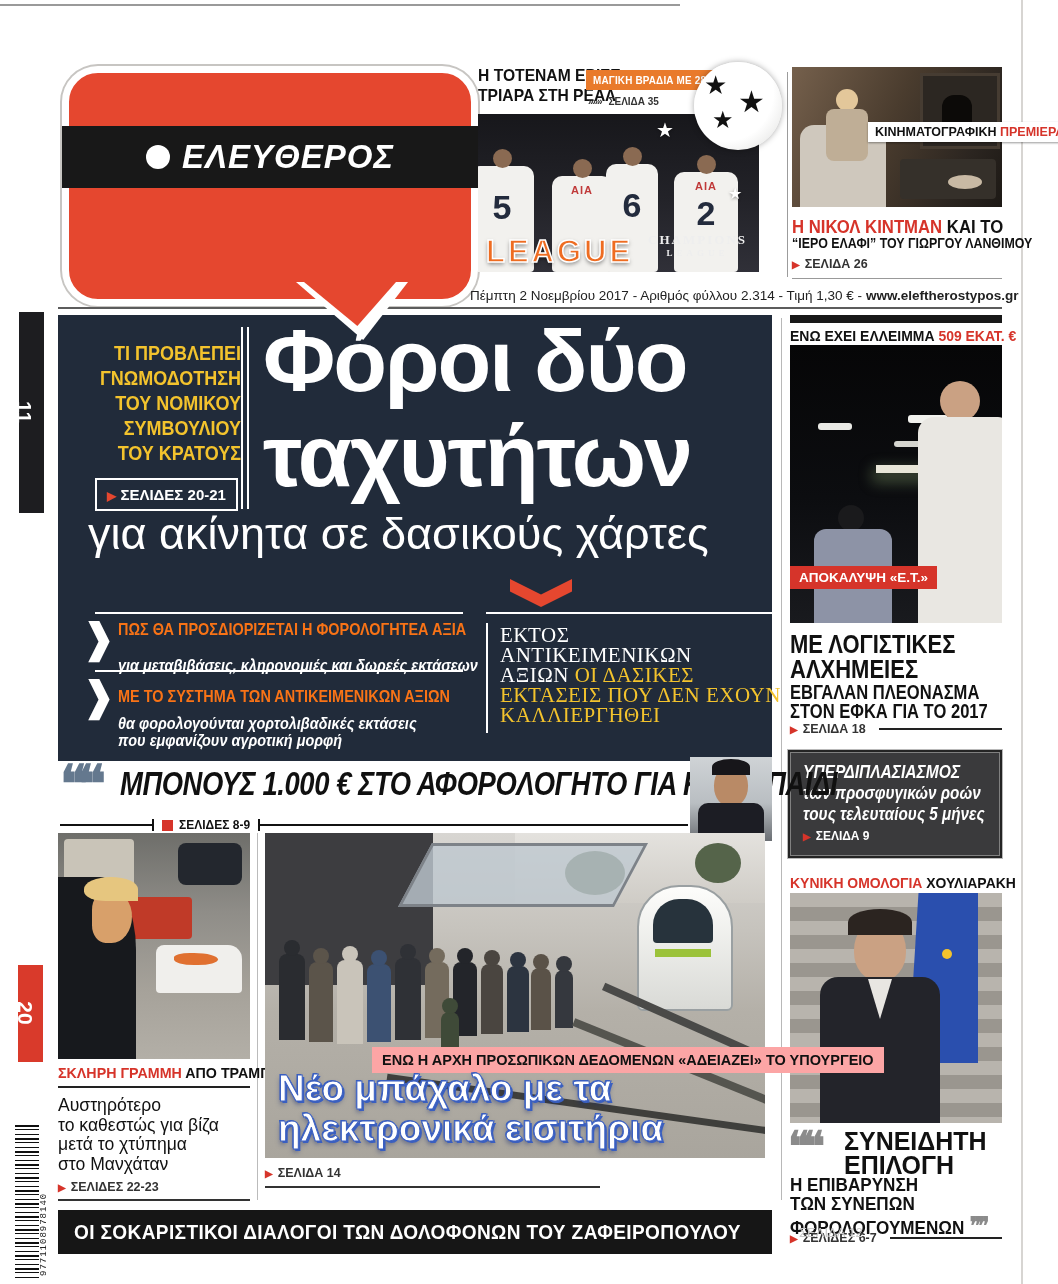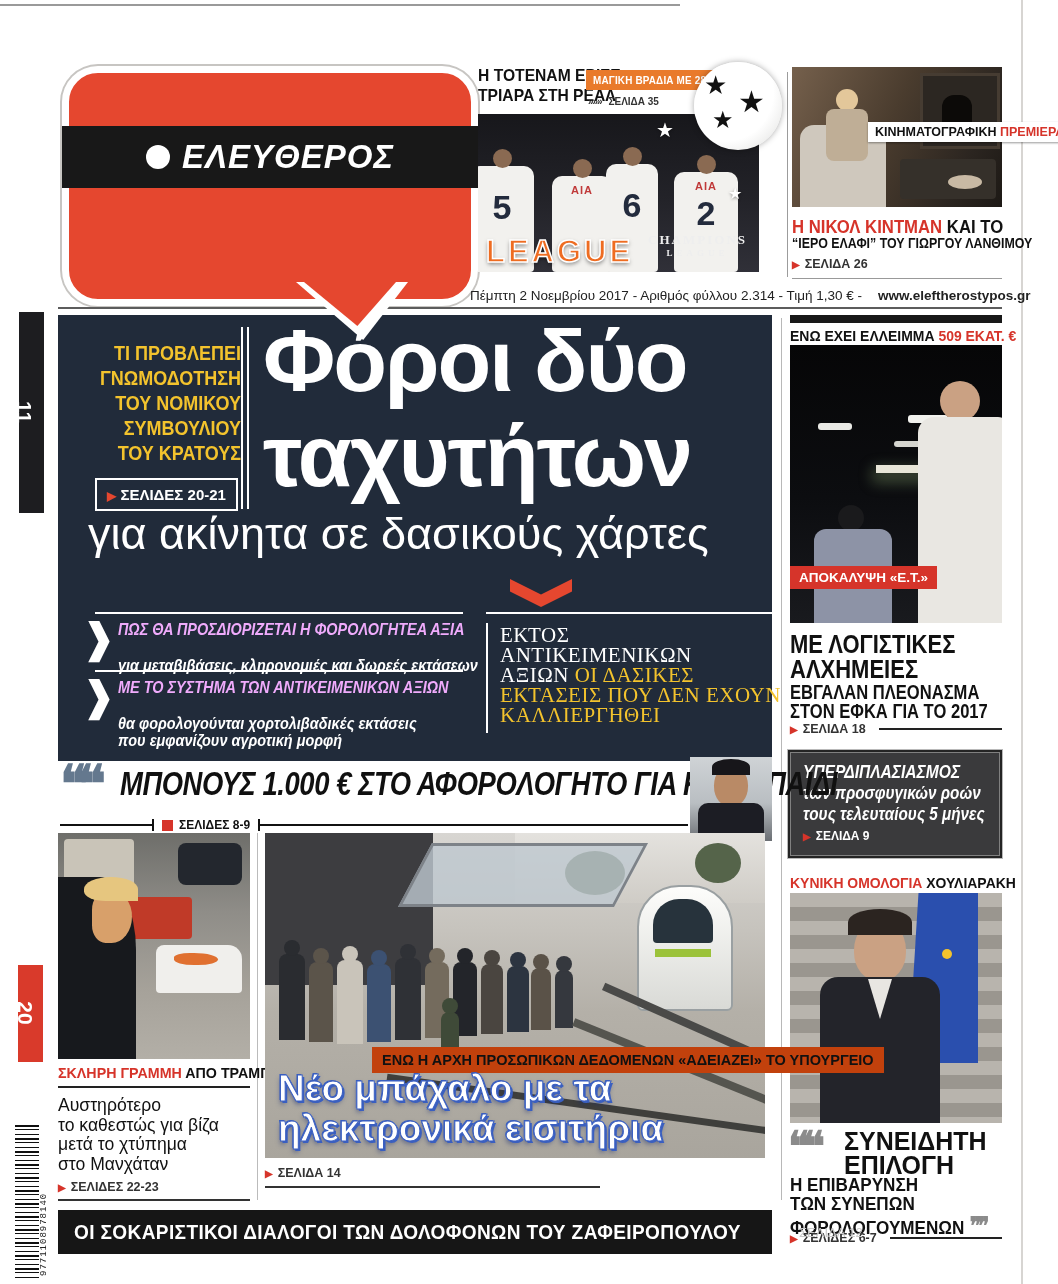--- a/index.html
+++ b/index.html
@@ -82,42 +82,42 @@
   .cin-t1{left:792px;top:216px;font-weight:700;font-size:19px;white-space:nowrap;}
   .cin-t1 .cx{transform:scaleX(.88);}
   .cin-t1 .red{color:#d6342a;}
   .cin-t2{left:792px;top:234px;font-weight:900;font-size:15.5px;white-space:nowrap;}
   .cin-t2 .cx{transform:scaleX(.8);}
   .cin-ref{left:792px;top:257px;}
   .cin-rule{left:792px;top:278px;width:210px;height:1px;background:#999;}
 
   
   .dateline{left:470px;top:288px;font-size:13.5px;color:#222;}
-  .dateline b{margin-left:16px;}
+  .dateline b{margin-left:4px;}
   .top-rule{left:58px;top:307px;width:944px;height:2px;background:#5c5c5c;}
 
   
   .lead{left:58px;top:315px;width:714px;height:446px;background:#212b3a;color:#fff;}
   .lead-kicker{position:absolute;left:15px;top:26px;width:168px;text-align:right;
         color:#f3c32d;font-weight:900;font-size:20px;line-height:25px;}
   .lead-kicker div{transform:scaleX(.9);transform-origin:right center;}
   .lead-pagebox{position:absolute;left:37px;top:163px;border:2px solid #fff;padding:6px 10px;
         font-weight:800;font-size:15px;color:#fff;white-space:nowrap;}
   .lead-vlines{position:absolute;left:183px;top:12px;width:10px;height:182px;
         background:repeating-linear-gradient(90deg,#fff 0 2px,transparent 2px 6px);}
   .lead-h1{position:absolute;left:205px;top:2px;font-weight:900;font-size:88px;line-height:1;
         letter-spacing:-2px;}
   .lead-h2{position:absolute;left:205px;top:97px;font-weight:900;font-size:88px;line-height:1;
         letter-spacing:-2px;}
   .lead-sub{position:absolute;left:30px;top:196px;font-weight:400;font-size:45px;line-height:1;}
   .lead-chev{position:absolute;left:452px;top:264px;width:62px;height:28px;background:#e5472f;
         clip-path:polygon(0 0,50% 55%,100% 0,100% 45%,50% 100%,0 45%);}
   .b-rule{position:absolute;left:37px;width:368px;height:2px;background:#fff;}
   .bracket{position:absolute;left:24px;font-size:40px;font-weight:900;color:#fff;line-height:1;}
-  .b-title{position:absolute;left:60px;color:#f0abfc;font-weight:900;font-style:italic;
+  .b-title{position:absolute;left:60px;color:#f97316;font-weight:900;
         font-size:17px;white-space:nowrap;}
   .b-title .cx{transform:scaleX(.85);}
   .b-body{position:absolute;left:60px;color:#fff;font-weight:700;font-style:italic;
         font-size:17px;line-height:17.5px;white-space:pre-line;}
   .b-body .cx{transform:scaleX(.85);}
   .ebox{position:absolute;left:428px;top:297px;width:327px;border-top:2px solid #fff;}
   .ebox-in{margin-top:9px;border-left:2px solid #fff;padding:2px 0 8px 12px;width:300px;
         font-family:"Liberation Serif","DejaVu Serif",serif;font-weight:normal;
         font-size:21px;line-height:20px;letter-spacing:.5px;}
   .ebox-in .yel{color:#f3c32d;}
@@ -191,21 +191,21 @@
         white-space:nowrap;}
   .tp-head .cx{transform:scaleX(.95);}
   .tp-ref{left:58px;top:1180px;width:192px;}
   .tp-ref2-line{left:58px;top:1199px;width:192px;height:1.5px;background:#333;}
 
   
   .tr-photo{left:265px;top:833px;width:500px;height:325px;
         background:linear-gradient(180deg,#d8d6d2 0%,#c6c3bd 30%,#b4b0a8 55%,#a9a59d 100%);}
   .tr-strip-red{left:265px;top:1022px;background:#e03a2a;color:#fff;font-weight:900;font-size:14.5px;
         padding:5px 10px;z-index:3;white-space:nowrap;}
-  .tr-strip-wht{left:372px;top:1047px;background:#c2410c;color:#111;font-weight:900;font-size:14.5px;
+  .tr-strip-wht{left:372px;top:1047px;background:#fca5a5;color:#111;font-weight:900;font-size:14.5px;
         padding:5px 10px;z-index:3;white-space:nowrap;}
   .tr-h{left:278px;font-weight:900;font-size:37px;color:#fff;z-index:3;white-space:nowrap;
         -webkit-text-stroke:1px #3a5fc0;
         text-shadow:2px 2px 0 #3a5fc0,-1px -1px 0 #3a5fc0,0 3px 5px rgba(20,40,110,.55);}
   .tr-ref{left:265px;top:1166px;width:335px;}
   .tr-ref-line{left:265px;top:1186px;width:335px;height:1.5px;background:#333;}
 
   
   .bbar{left:58px;top:1210px;width:714px;height:44px;background:#161616;display:flex;
         align-items:center;padding:0 16px;box-sizing:border-box;}
@@ -339,21 +339,21 @@
     <div class="bracket" style="top:303px;">❱</div>
     <div class="b-title" style="top:305px;">
       <span class="cx">ΠΩΣ ΘΑ ΠΡΟΣΔΙΟΡΙΖΕΤΑΙ Η ΦΟΡΟΛΟΓΗΤΕΑ ΑΞΙΑ</span>
     </div>
     <div class="b-body" style="top:324px;">
       <span class="cx">για μεταβιβάσεις, κληρονομιές και δωρεές εκτάσεων</span>
     </div>
 
     <div class="b-rule" style="top:355px;"></div>
     <div class="bracket" style="top:361px;">❱</div>
-    <div class="b-title" style="top:363px;">
+    <div class="b-title" style="top:372px;">
       <span class="cx">ΜΕ ΤΟ ΣΥΣΤΗΜΑ ΤΩΝ ΑΝΤΙΚΕΙΜΕΝΙΚΩΝ ΑΞΙΩΝ</span>
     </div>
     <div class="b-body" style="top:382px;">
       <span class="cx pre">θα φορολογούνται χορτολιβαδικές εκτάσεις
 που εμφανίζουν αγροτική μορφή</span>
     </div>
 
     <div class="ebox">
       <div class="ebox-in">
         <span class="wht">ΕΚΤΟΣ

